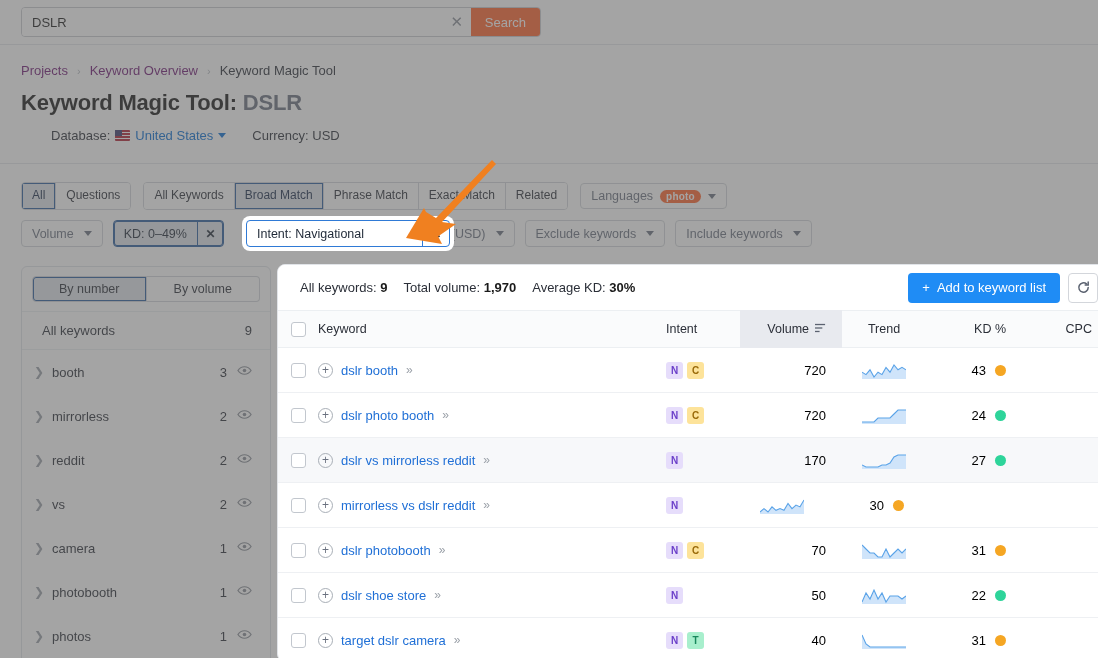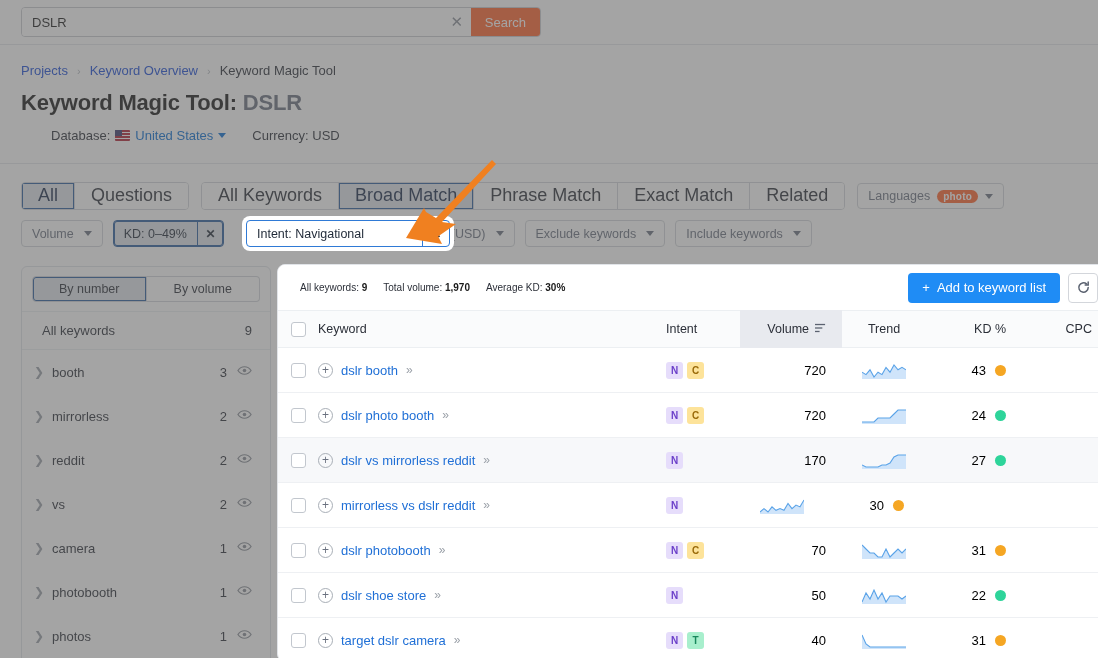--- a/index.html
+++ b/index.html
@@ -42,21 +42,21 @@
     font-family: "Liberation Sans", sans-serif; font-size: 13px; font-weight: 400;
     cursor: pointer; display:flex; align-items:center;
   }
 
   
   .crumbs {
     position: absolute; left: 21px; top: 63px;
     display: flex; align-items: center; gap: 9px;
     font-size: 13px; color: #8a8f98;
   }
-  .crumbs a { color: #1d4ed8; text-decoration: none; cursor: pointer; }
+  .crumbs a { color: #701a75; text-decoration: none; cursor: pointer; }
   .crumbs .cur { color: #2b2f38; }
   .crumb-sep { color: #b6bac1; font-size: 11px; }
 
   .page-title {
     position: absolute; left: 21px; top: 90px;
     font-size: 22px; font-weight: bold; color: #1a1a1a; letter-spacing: -0.2px;
   }
   .page-title .term { color: #6b7280; font-weight: bold; }
 
   .meta-row {
@@ -79,22 +79,22 @@
            border-right:4px solid transparent; border-top:5px solid currentColor; }
   .caret-blue { color:#0b6fd4; }
 
   
   .hr-full { position:absolute; left:0; top:163px; width:1098px; height:1px; background:#e5e7eb; }
 
   
   .tabs-row { position:absolute; left:21px; top:182px; display:flex; align-items:center; gap:12px; }
   .btn-group { display:flex; border:1px solid #d3d6db; border-radius:4px; overflow:hidden; background:#fff; }
   .btn-group .gbtn {
-    padding: 0 16px; height: 26px; line-height:24px;
-    font-size: 18px; color:#2b2f38; background:#fff;
+    padding: 0 10px; height: 26px; line-height:24px;
+    font-size: 12px; color:#2b2f38; background:#fff;
     border-right: 1px solid #d3d6db; cursor:pointer; white-space:nowrap;
   }
   .btn-group .gbtn:last-child { border-right: 0; }
   .gbtn.active { background:#dfe4ea; box-shadow: inset 0 0 0 1px #2a5d9e; color:#1a2b4a; font-weight:400; }
   .lang-btn {
     display:flex; align-items:center; gap:7px; height:26px; padding:0 10px;
     border:1px solid #d3d6db; border-radius:4px; background:#fff;
     font-size:12.5px; color:#6b7280; cursor:pointer;
   }
   .beta-badge {
@@ -170,21 +170,21 @@
   
   .table-card {
     position:absolute; left:277px; top:264px; width:836px; height:398px;
     background:#fff; border:1px solid #e1e4e8; border-radius:8px;
     z-index: 60; overflow:hidden;
   }
   .tbl-top {
     display:flex; align-items:center; height:45px; padding:0 14px 0 22px;
     background:#fff;
   }
-  .tbl-stats { display:flex; align-items:center; gap:16px; font-size:10px; color:#2b2f38; }
+  .tbl-stats { display:flex; align-items:center; gap:16px; font-size:13px; color:#2b2f38; }
   .tbl-stats b { font-weight:bold; color:#1a1a1a; }
   .tbl-actions { margin-left:auto; display:flex; align-items:center; gap:8px; }
   .btn-primary {
     display:flex; align-items:center; gap:7px; height:30px; padding:0 14px;
     background:#1f8cf5; color:#fff; border:0; border-radius:4px;
     font-family:"Liberation Sans", sans-serif; font-size:13px; cursor:pointer; white-space:nowrap;
   }
   .btn-icon-sq {
     width:30px; height:30px; border:1px solid #d3d6db; border-radius:4px;
     background:#fff; display:flex; align-items:center; justify-content:center;

